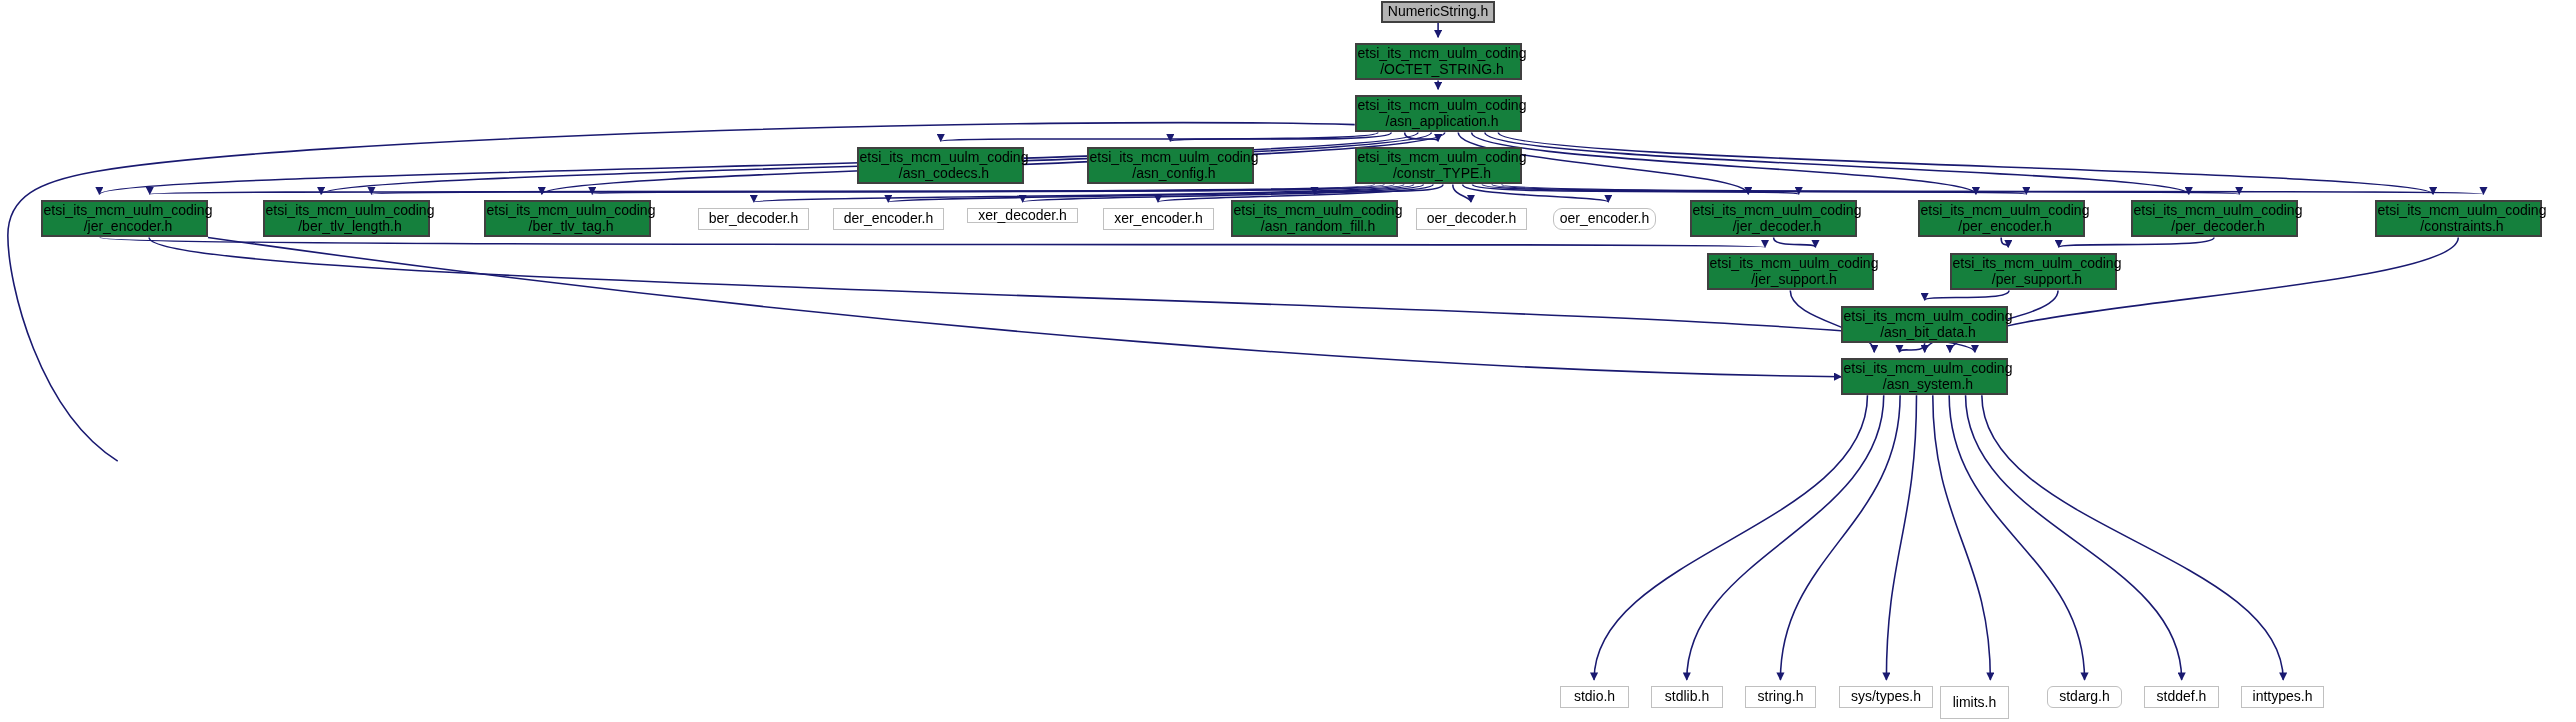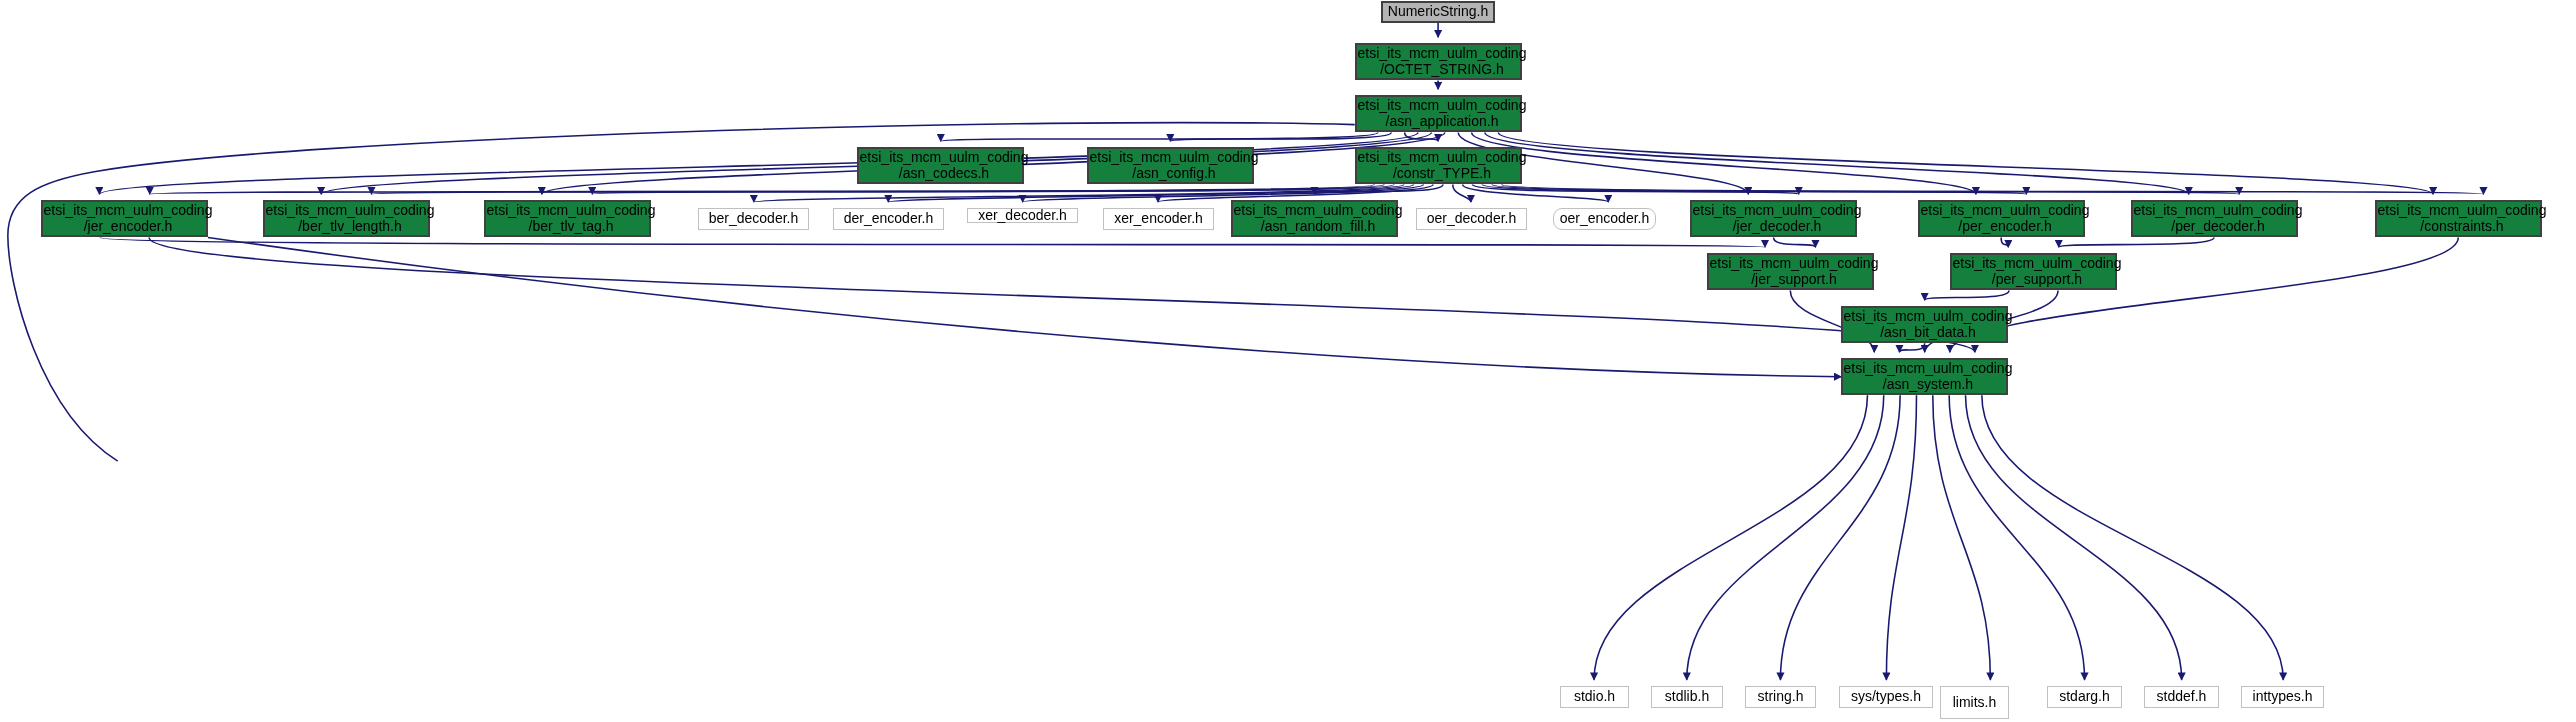--- a/index.html
+++ b/index.html
@@ -95,17 +95,17 @@
     <div class="node hdr" style="left: 2375px; top: 200px; width: 167px; height: 37px;"><span>etsi_its_mcm_uulm_coding</span><span class="l2">/constraints.h</span></div>
     <div class="node hdr" style="left: 1707px; top: 253px; width: 167px; height: 37px;"><span>etsi_its_mcm_uulm_coding</span><span class="l2">/jer_support.h</span></div>
     <div class="node hdr" style="left: 1950px; top: 253px; width: 167px; height: 37px;"><span>etsi_its_mcm_uulm_coding</span><span class="l2">/per_support.h</span></div>
     <div class="node hdr" style="left: 1841px; top: 306px; width: 167px; height: 37px;"><span>etsi_its_mcm_uulm_coding</span><span class="l2">/asn_bit_data.h</span></div>
     <div class="node hdr" style="left: 1841px; top: 358px; width: 167px; height: 37px;"><span>etsi_its_mcm_uulm_coding</span><span class="l2">/asn_system.h</span></div>
     <div class="node plain" style="left: 1560px; top: 686px; width: 69px; height: 21.6px;"><span>stdio.h</span></div>
     <div class="node plain" style="left: 1651px; top: 686px; width: 72px; height: 21.6px;"><span>stdlib.h</span></div>
     <div class="node plain" style="left: 1745px; top: 686px; width: 71px; height: 21.6px; justify-content: center;"><span>string.h</span></div>
     <div class="node plain" style="left: 1839px; top: 686px; width: 94px; height: 21.6px;"><span>sys/types.h</span></div>
     <div class="node plain" style="left: 1904px; top: 686px; width: 69px; height: 33px; margin-left: 36px;"><span>limits.h</span></div>
-    <div class="node plain" style="left: 2047px; top: 686px; width: 75px; height: 21.6px;"><span>stdarg.h</span></div>
+    <div class="node plain" style="left: 2047px; top: 686px; width: 75px; height: 21.6px; border-radius: 6px;"><span>stdarg.h</span></div>
     <div class="node plain" style="left: 2144px; top: 686px; width: 75px; height: 21.6px;"><span>stddef.h</span></div>
     <div class="node plain" style="left: 2241px; top: 686px; width: 83px; height: 21.6px;"><span>inttypes.h</span></div>
   </div>
 
 
 </body></html>

